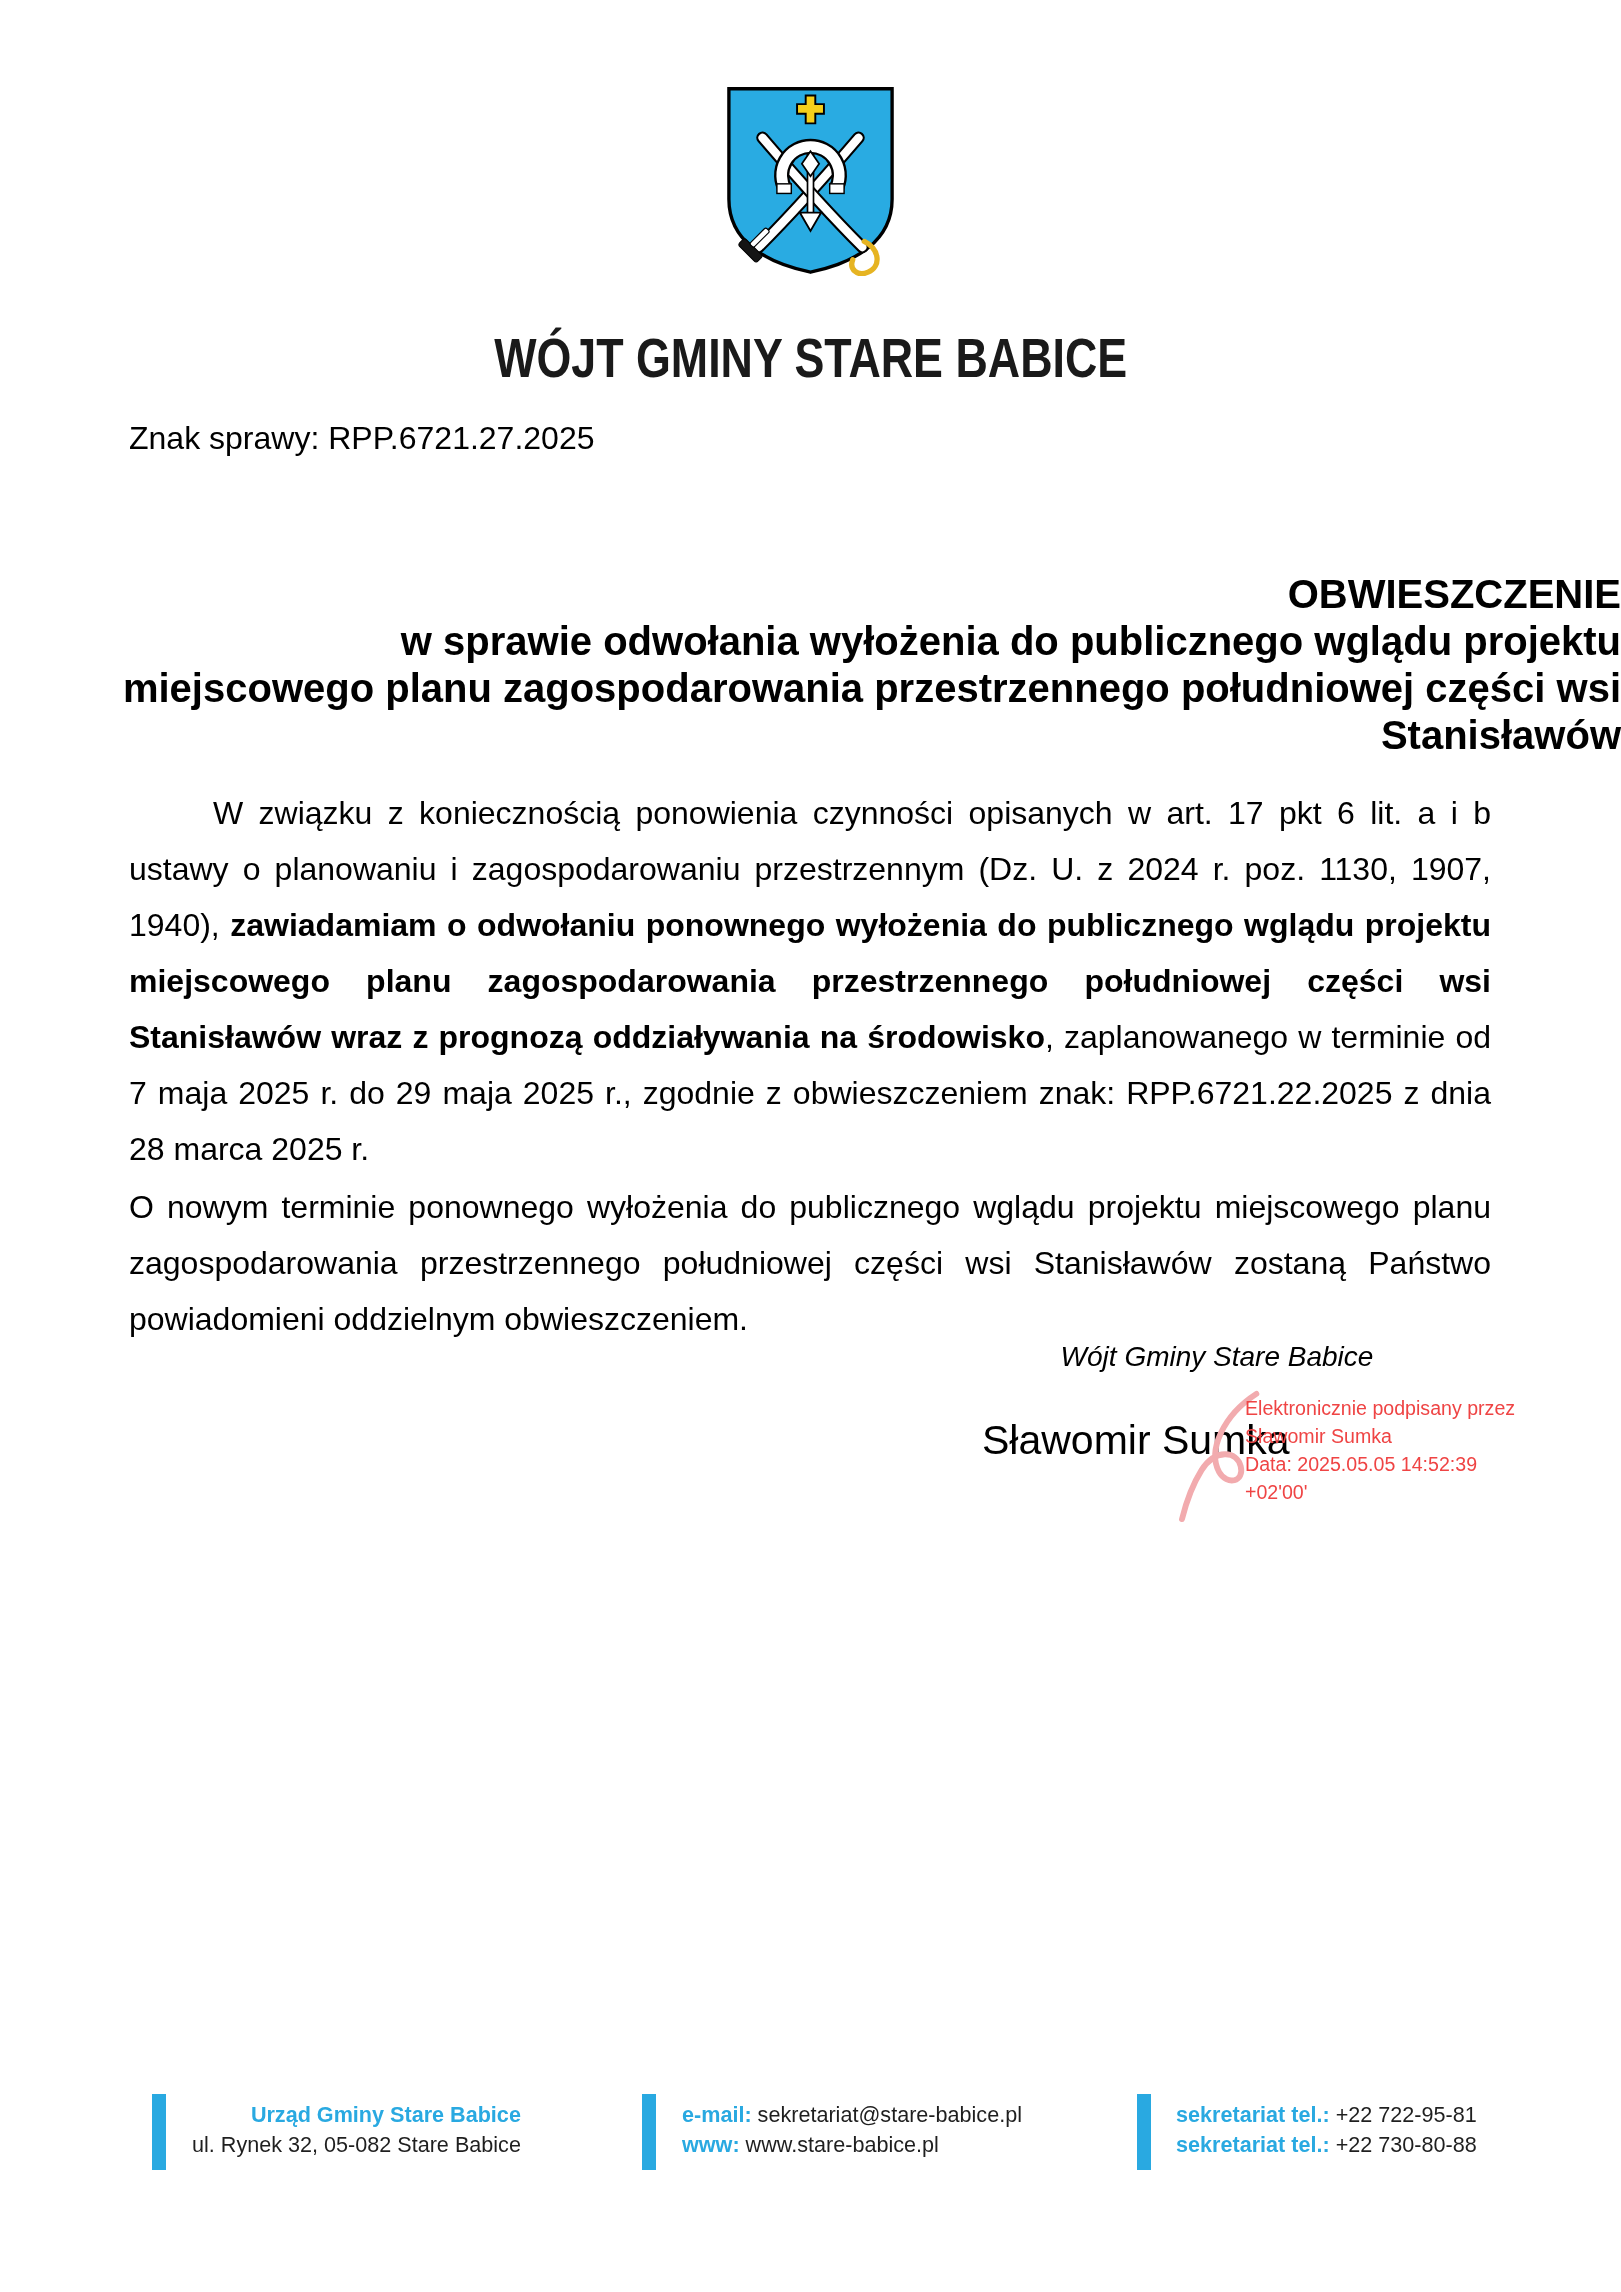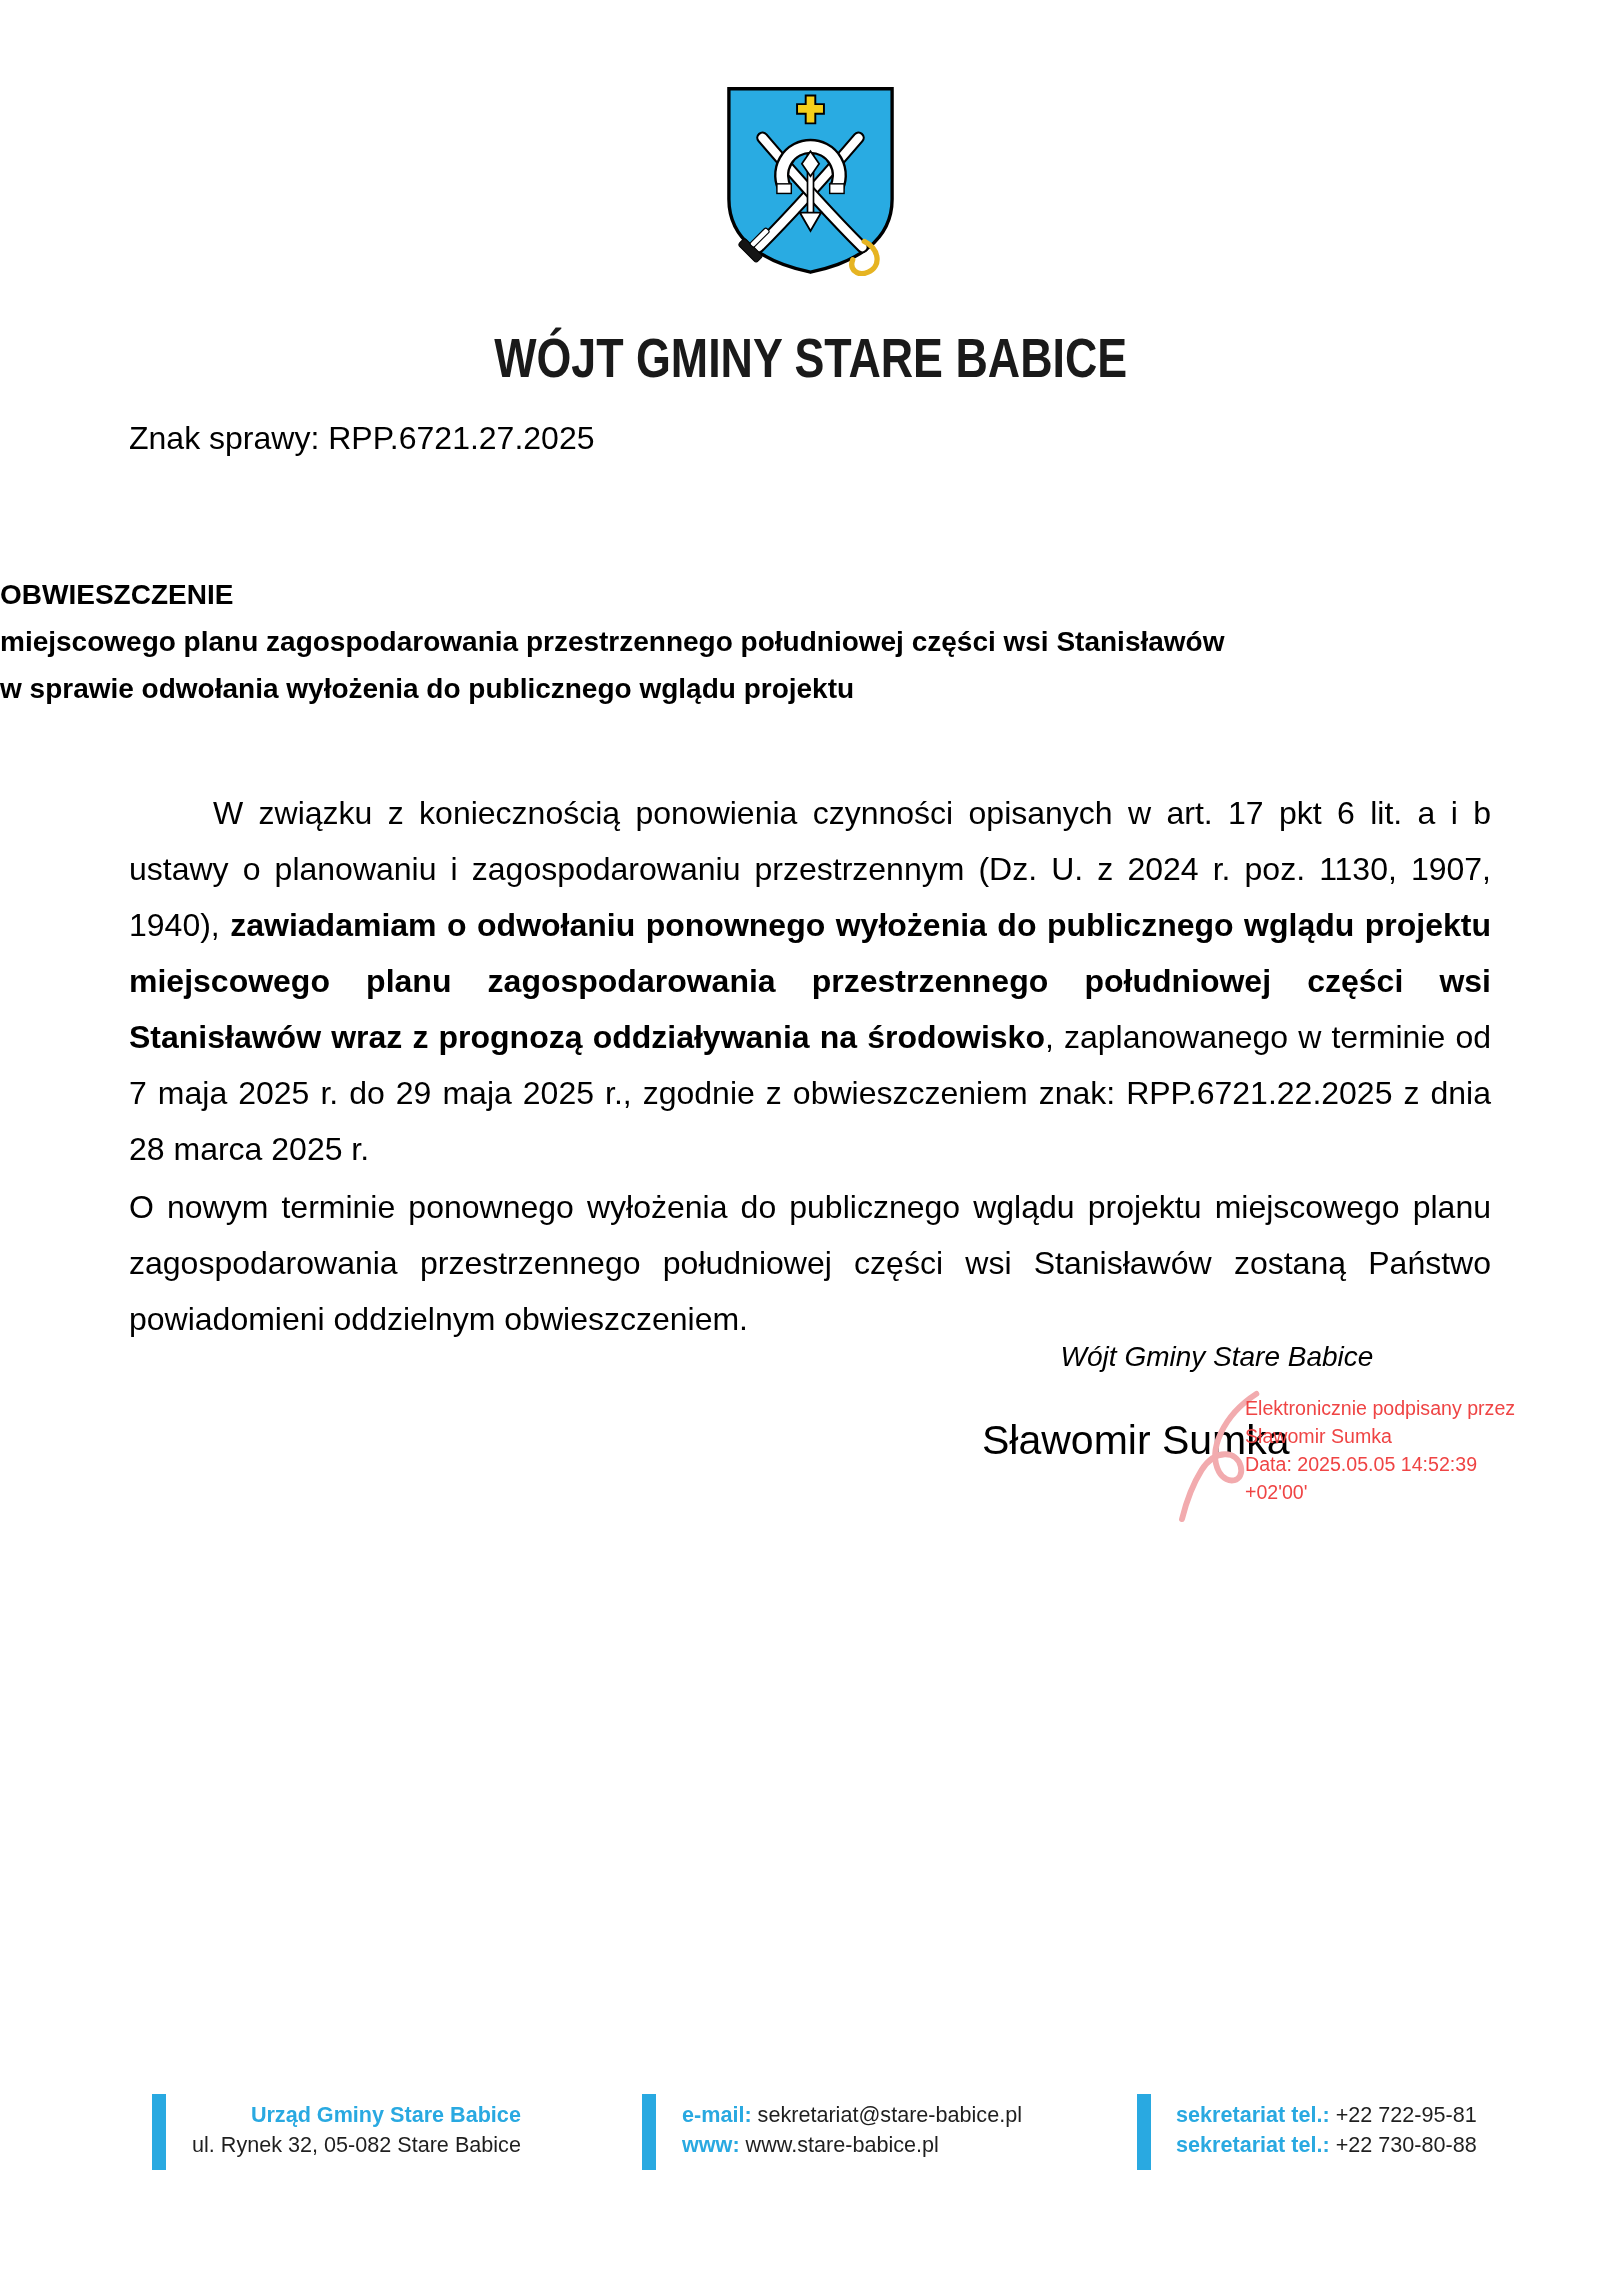--- a/index.html
+++ b/index.html
@@ -11,22 +11,22 @@
   
   .coat { position:absolute; left:724px; top:84px; width:173px; height:192px; }
   
   .doc-title { position:absolute; left:0; top:325px; width:1621px; text-align:center;
     font-size:56px; font-weight:bold; letter-spacing:0px; color:#1a1a1a; }
   .doc-title .condensed { display:inline-block; transform:scaleX(0.80); transform-origin:center; white-space:nowrap; }
   
   .meta-row { position:absolute; left:129px; top:420px; width:1362px;
     display:flex; font-size:32px; }
   
-  .notice-heading { position:absolute; left:0; top:571px; width:1621px; text-align:left;
-    font-size:28px; font-weight:bold; line-height:47px; }
+  .notice-heading { position:absolute; left:0; top:571px; width:1621px; text-align:right;
+    font-size:40px; font-weight:bold; line-height:47px; }
   
   .body-text { position:absolute; left:129px; top:785px; width:1362px;
     font-size:32px; line-height:56px; text-align:justify; }
   .body-text p { margin:0; }
   .body-text p.p1 { text-indent:84px; margin-bottom:2px; }
   
   .sig-role { position:absolute; left:972px; top:1341px; width:490px; text-align:center;
     font-style:italic; font-size:28px; }
   .sig-name { position:absolute; left:982px; top:1417px; font-size:41px; white-space:nowrap; }
   .stamp-icon { position:absolute; left:1172px; top:1388px; }
@@ -76,22 +76,22 @@
   <div class="doc-title">
     <span class="condensed">WÓJT GMINY STARE BABICE</span>
   </div>
 
   <div class="meta-row">
     <span>Znak sprawy: RPP.6721.27.2025</span>
   </div>
 
   <div class="notice-heading">
     <div>OBWIESZCZENIE</div>
+    <div>w sprawie odwołania wyłożenia do publicznego wglądu projektu</div>
     <div>miejscowego planu zagospodarowania przestrzennego południowej części wsi Stanisławów</div>
-    <div>w sprawie odwołania wyłożenia do publicznego wglądu projektu</div>
   </div>
 
   <div class="body-text">
     <p class="p1"><span>W związku z koniecznością ponowienia czynności opisanych w art. 17 pkt 6 lit. a i b ustawy o planowaniu i zagospodarowaniu przestrzennym (Dz. U. z 2024 r. poz. 1130, 1907, 1940), </span><b>zawiadamiam o odwołaniu ponownego wyłożenia do publicznego wglądu projektu miejscowego planu zagospodarowania przestrzennego południowej części wsi Stanisławów wraz z prognozą oddziaływania na środowisko</b><span>, zaplanowanego w terminie od 7 maja 2025 r. do 29 maja 2025 r., zgodnie z obwieszczeniem znak: RPP.6721.22.2025 z dnia 28 marca 2025 r.</span></p>
     <p>O nowym terminie ponownego wyłożenia do publicznego wglądu projektu miejscowego planu zagospodarowania przestrzennego południowej części wsi Stanisławów zostaną Państwo powiadomieni oddzielnym obwieszczeniem.</p>
   </div>
 
   <div class="sig-role">Wójt Gminy Stare Babice</div>
   <div class="sig-name">Sławomir Sumka</div>
   <div class="stamp-icon">

